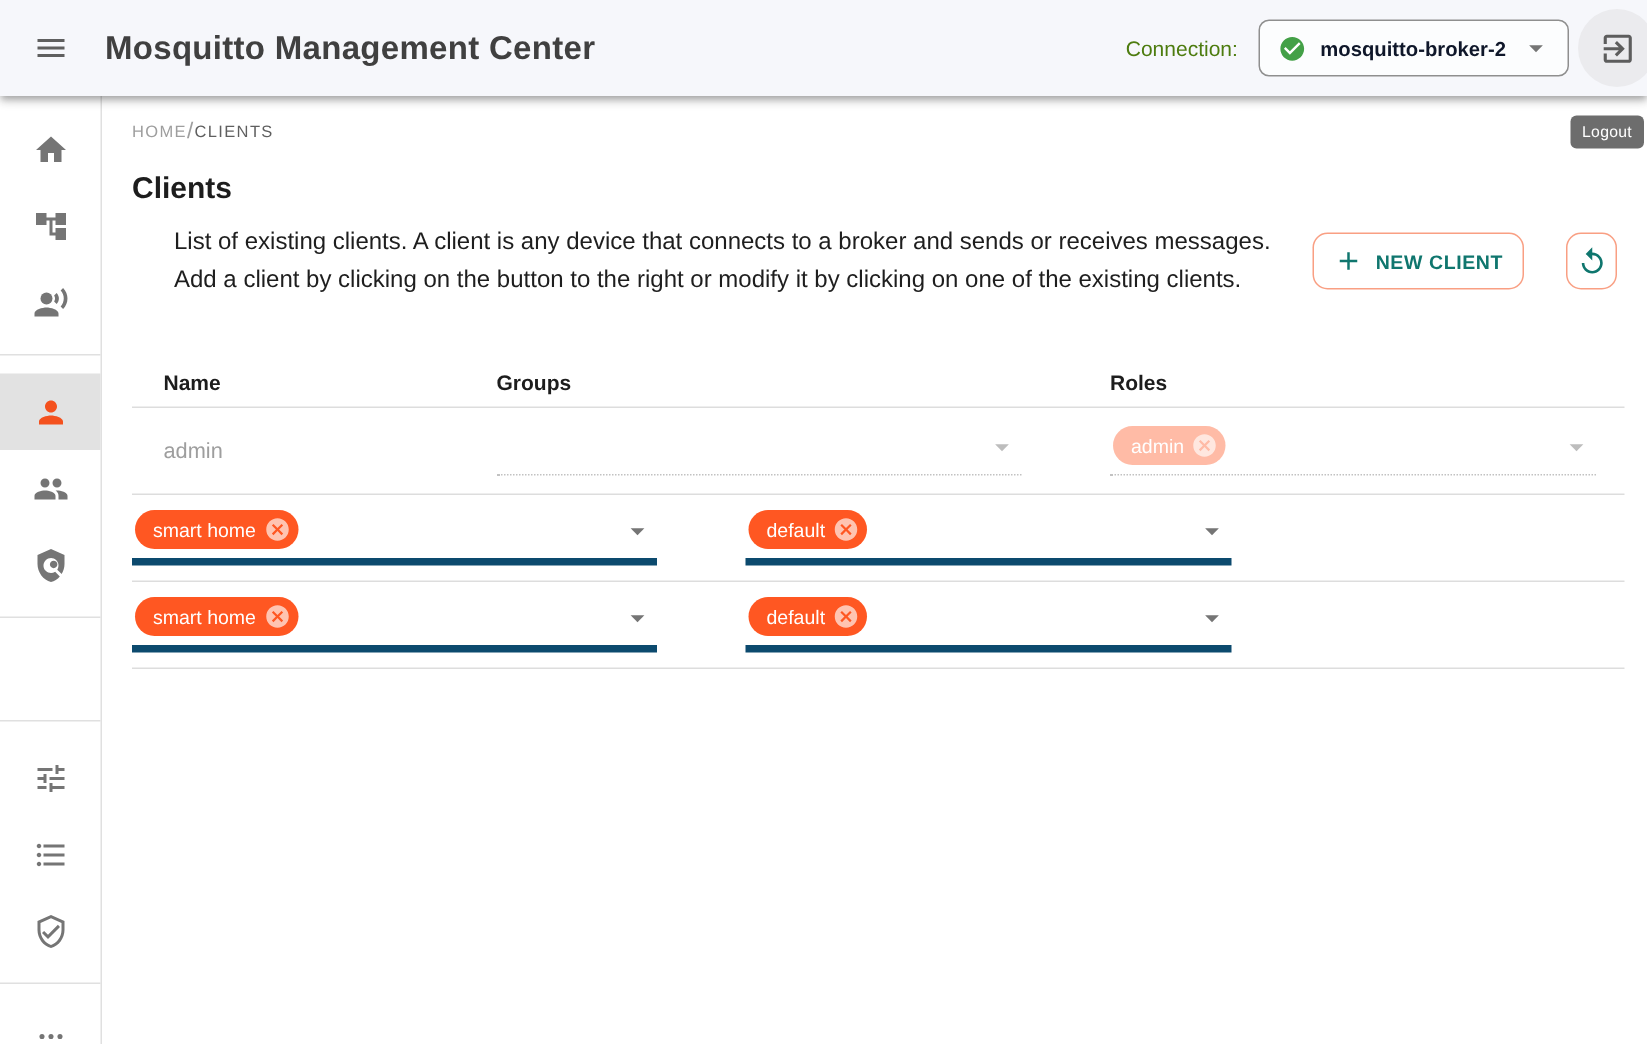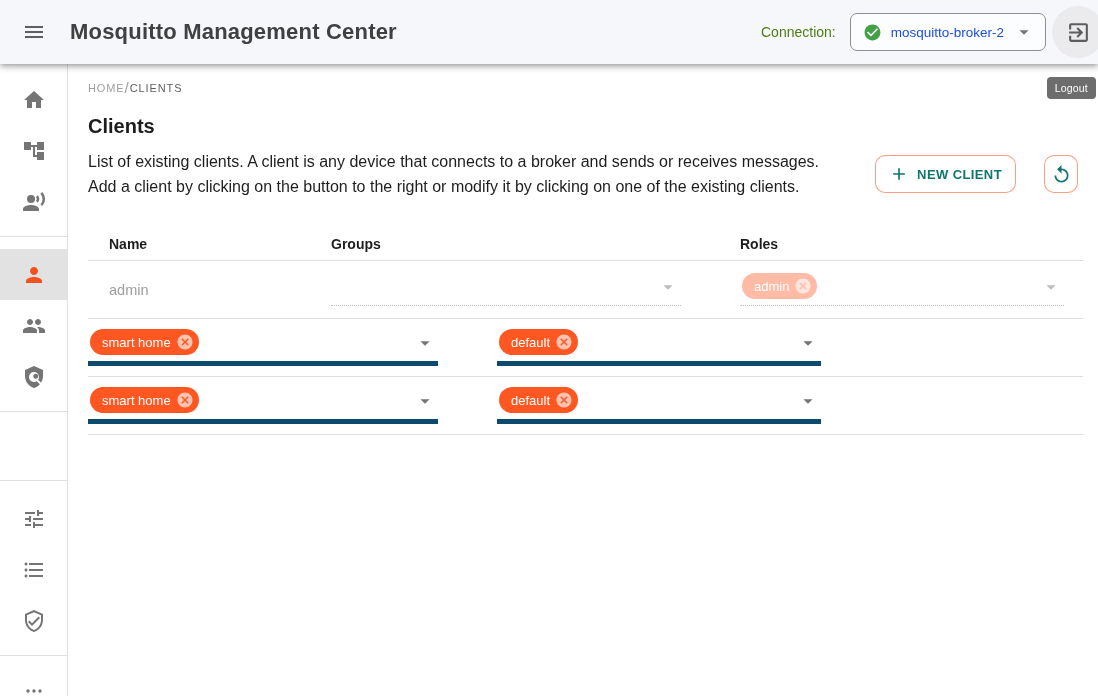--- a/index.html
+++ b/index.html
@@ -10,21 +10,21 @@
   .appbar { position:absolute; top:0; left:0; width:1098px; height:64px;
     background:#f6f7fb; display:flex; align-items:center; z-index:20;
     box-shadow:0 2px 4px -1px rgba(0,0,0,.2),0 4px 5px 0 rgba(0,0,0,.14),0 1px 10px 0 rgba(0,0,0,.12); }
   .menu-btn { width:40px; height:40px; margin-left:14px; border:none; background:transparent;
     display:flex; align-items:center; justify-content:center; cursor:pointer; color:#5f5f5f; }
   .app-title { margin-left:16px; font-size:22px; font-weight:bold; color:#404040; letter-spacing:.2px; }
   .appbar-right { margin-left:auto; display:flex; align-items:center; }
   .conn-label { font-size:14px; color:#4d7c0f; margin-right:14px; }
   .conn-select { display:flex; align-items:center; gap:9px; height:38px; padding:0 10px 0 12px;
     background:#fcfdfe; border:1px solid #8f8f8f; border-radius:7px; cursor:pointer; }
-  .conn-select .value { font-size:13.5px; color:#1d4ed8; }
+  .conn-select .value { font-size:13.5px; color:#0f172a;font-weight:bold; }
   .icon { display:inline-flex; }
   .logout-btn { width:52px; height:52px; border-radius:50%; border:none; background:#ebebee;
     display:flex; align-items:center; justify-content:center; margin-left:6px; margin-right:-6px;
     cursor:pointer; color:#5d5d5d; }
   .tooltip { position:absolute; top:77px; right:2px; background:rgba(97,97,97,.92); color:#fff;
     font-size:10.5px; padding:5px 8px; border-radius:4px; z-index:30; letter-spacing:.2px; }
 
   
   .sidebar { position:absolute; top:64px; left:0; width:68px; height:632px; background:#fff;
     border-right:1px solid #e0e0e0; z-index:10; }
@@ -36,31 +36,31 @@
   .pad10 { height:10px; } .pad3 { height:3px; }
 
   
   .main { position:absolute; top:64px; left:68px; width:1030px; height:632px;
     background:#fff; padding:11px 15px 0 20px; }
   .breadcrumb { display:flex; align-items:center; gap:0; font-size:11px; letter-spacing:.9px;
     color:#9e9e9e; padding-top:4px; }
   .breadcrumb .sep { font-size:15px; font-weight:300; color:#9e9e9e; }
   .breadcrumb .current { color:#5f5f5f; }
   .page-title { margin-top:19px; font-size:20px; font-weight:bold; color:#1d1d1d; }
-  .intro-row { display:flex; margin-top:11px; }
+  .intro-row { display:flex; margin-top:11px;margin-left:28px; }
   .page-desc { width:737px; font-size:16px; line-height:25px; color:#1e1e1e; }
   .intro-actions { margin-left:auto; display:flex; align-items:center; gap:28px; padding-right:5px; }
   .btn-outline { display:flex; align-items:center; gap:8px; height:38px; padding:0 13px;
     background:#fff; border:1px solid rgba(244,81,30,.55); border-radius:10px; color:#0f766e;
     font-size:13px; font-weight:bold; letter-spacing:.4px; cursor:pointer;
     font-family:"Liberation Sans","DejaVu Sans",sans-serif; }
   .btn-icon { width:34px; padding:0; justify-content:center; }
 
   
-  .table { margin-top:29px; }
+  .table { margin-top:40px; }
   .thead, .trow, .tfoot { display:flex; border-bottom:1px solid #ddd; }
   .thead { height:33px; align-items:center; font-size:14px; font-weight:bold; color:#1d1d1d; }
   .col-name { width:243px; padding-left:21px; }
   .col-groups { width:409px; }
   .col-roles { flex:1; }
   .trow { height:58px; align-items:center; }
   .client-name { font-size:14.5px; color:#141414; }
   .trow.disabled .client-name { color:#9e9e9e; }
   .mselect { position:relative; display:flex; align-items:flex-end; gap:6px; width:350px;
     min-height:33px; padding:0 26px 6px 2px; border-bottom:5px solid #0c4a6e; cursor:pointer; }

